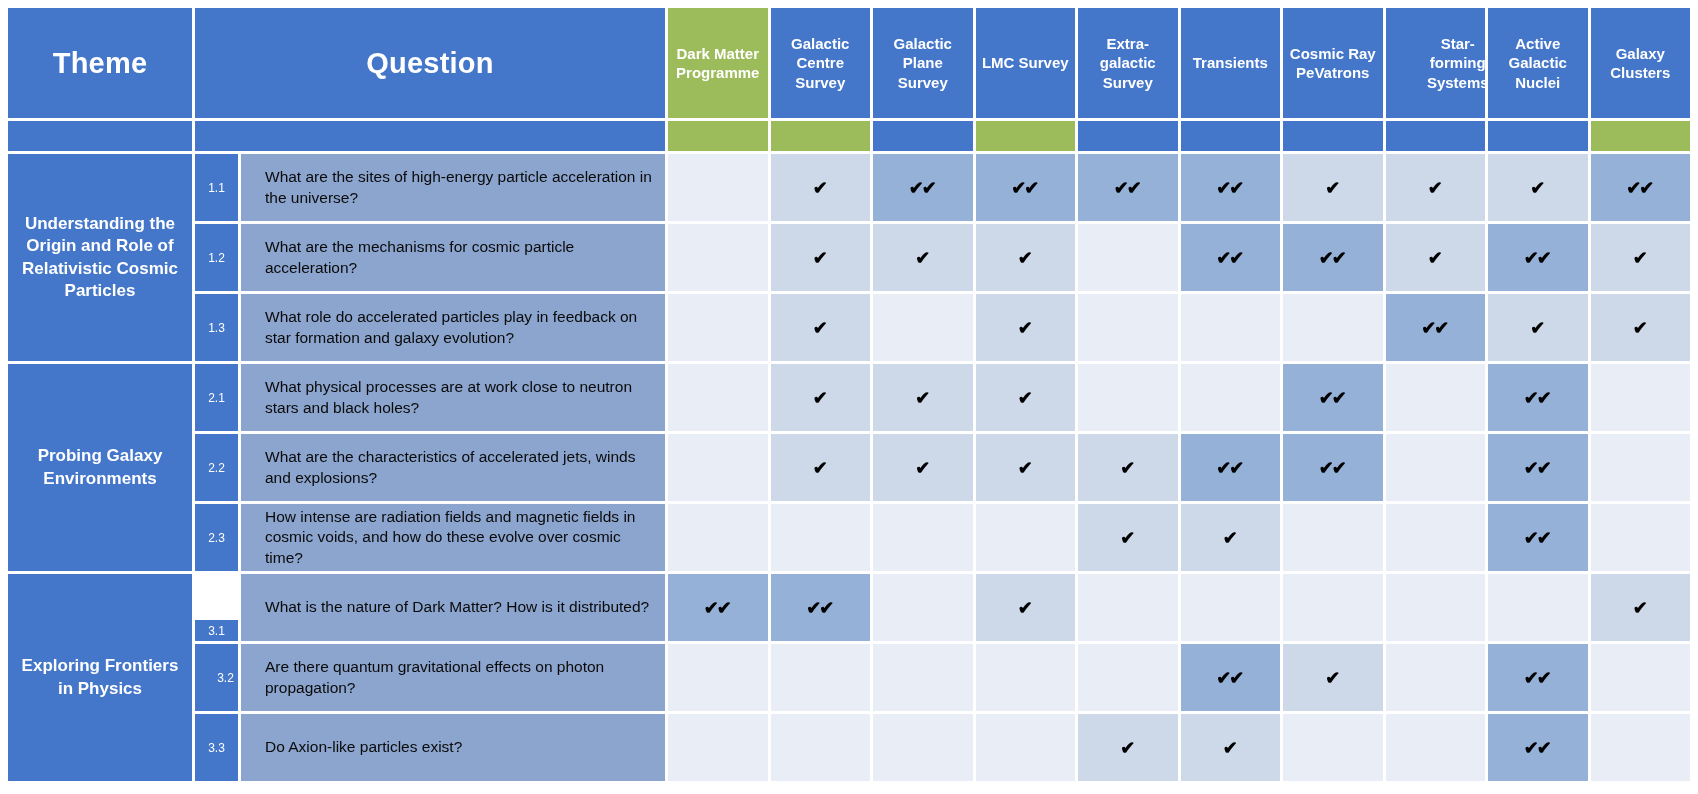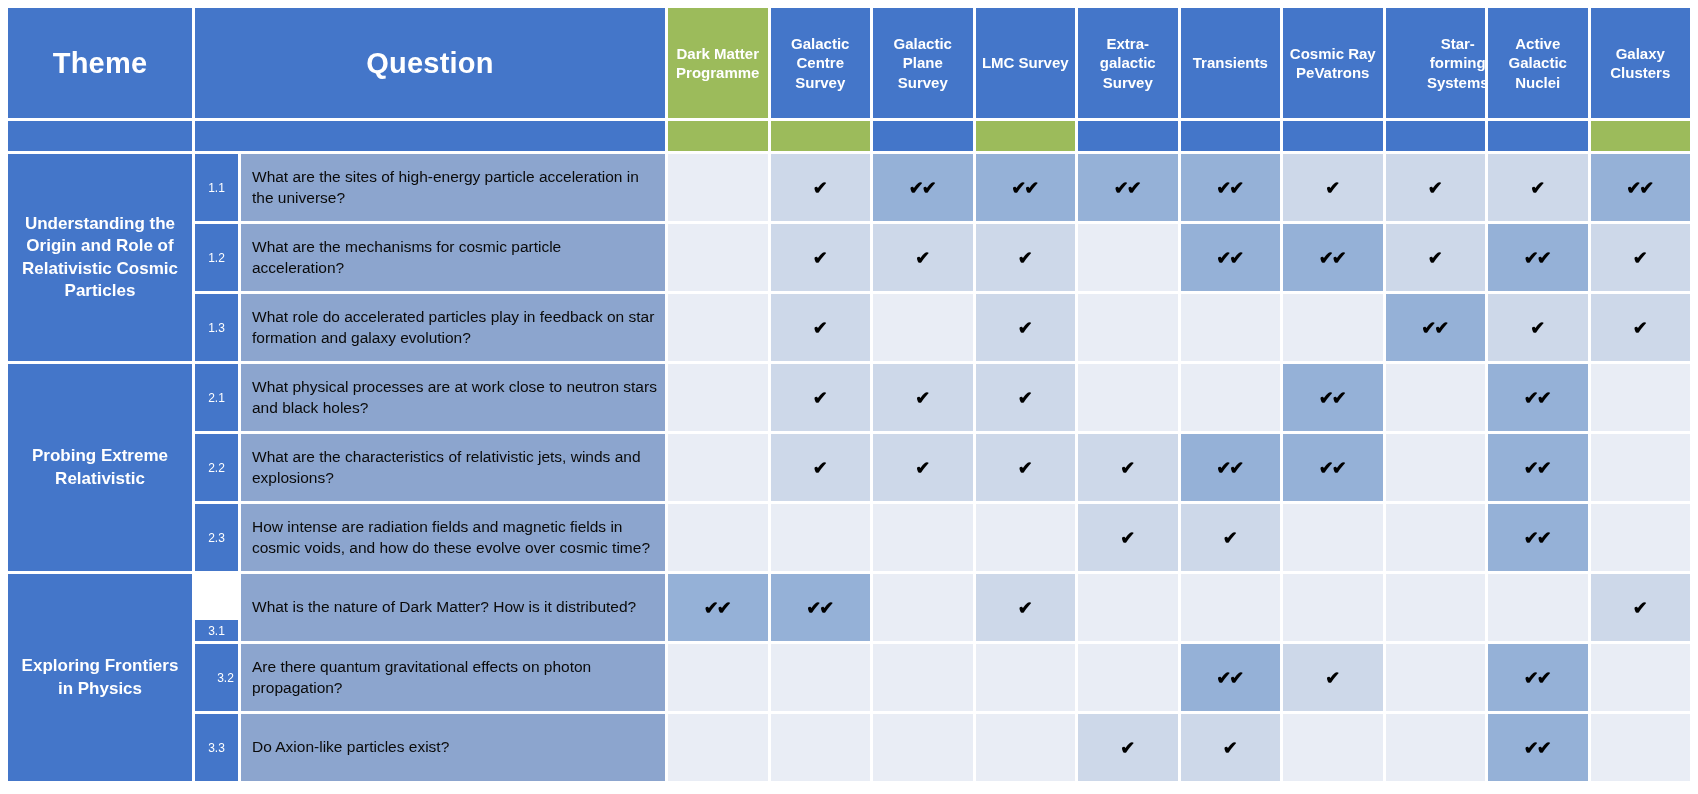--- a/index.html
+++ b/index.html
@@ -27,21 +27,21 @@
   .theme {
     background: var(--header-blue); color: #fff;
     font-weight: bold; font-size: 17px; text-align: center;
     line-height: 1.32; padding: 0 10px;
   }
   .qnum  { background: var(--header-blue); color: #fff; font-size: 12px; }
   .qtext {
     background: var(--question-bg); color: #0a0a0a;
     font-size: 15.5px; line-height: 1.3;
     justify-content: flex-start; text-align: left;
-    padding: 4px 8px 4px 11px;
+    padding: 4px 8px 4px 24px;
   }
   .m0 { background: var(--blank-bg); }
   .m1 { background: var(--single-bg); }
   .m2 { background: var(--double-bg); }
   .mark { color: #000; font-weight: bold; font-size: 18px; letter-spacing: -2px; padding-right: 2px; }
 </style>
 </head>
 <body>
 
 <div id="matrix">
@@ -99,35 +99,35 @@
     <div class="cell m0" style="grid-area: 5 / 4;"></div>
     <div class="cell m1 mark" style="grid-area: 5 / 5;">✔</div>
     <div class="cell m0" style="grid-area: 5 / 6;"></div>
     <div class="cell m1 mark" style="grid-area: 5 / 7;">✔</div>
     <div class="cell m0" style="grid-area: 5 / 8;"></div>
     <div class="cell m0" style="grid-area: 5 / 9;"></div>
     <div class="cell m0" style="grid-area: 5 / 10;"></div>
     <div class="cell m2 mark" style="grid-area: 5 / 11;">✔✔</div>
     <div class="cell m1 mark" style="grid-area: 5 / 12;">✔</div>
     <div class="cell m1 mark" style="grid-area: 5 / 13;">✔</div>
-    <div class="cell theme" style="grid-area: 6 / 1 / span 3;">Probing Extreme Relativistic</div>
+    <div class="cell theme" style="grid-area: 6 / 1 / span 3;">Probing Galaxy Environments</div>
     <div class="cell qnum" style="grid-area: 6 / 2;">2.1</div>
     <div class="cell qtext" style="grid-area: 6 / 3;">What physical processes are at work close to neutron stars and black holes?</div>
     <div class="cell m0" style="grid-area: 6 / 4;"></div>
     <div class="cell m1 mark" style="grid-area: 6 / 5;">✔</div>
     <div class="cell m1 mark" style="grid-area: 6 / 6;">✔</div>
     <div class="cell m1 mark" style="grid-area: 6 / 7;">✔</div>
     <div class="cell m0" style="grid-area: 6 / 8;"></div>
     <div class="cell m0" style="grid-area: 6 / 9;"></div>
     <div class="cell m2 mark" style="grid-area: 6 / 10;">✔✔</div>
     <div class="cell m0" style="grid-area: 6 / 11;"></div>
     <div class="cell m2 mark" style="grid-area: 6 / 12;">✔✔</div>
     <div class="cell m0" style="grid-area: 6 / 13;"></div>
     <div class="cell qnum" style="grid-area: 7 / 2;">2.2</div>
-    <div class="cell qtext" style="grid-area: 7 / 3;">What are the characteristics of relativistic jets, winds and explosions?</div>
+    <div class="cell qtext" style="grid-area: 7 / 3;">What are the characteristics of accelerated jets, winds and explosions?</div>
     <div class="cell m0" style="grid-area: 7 / 4;"></div>
     <div class="cell m1 mark" style="grid-area: 7 / 5;">✔</div>
     <div class="cell m1 mark" style="grid-area: 7 / 6;">✔</div>
     <div class="cell m1 mark" style="grid-area: 7 / 7;">✔</div>
     <div class="cell m1 mark" style="grid-area: 7 / 8;">✔</div>
     <div class="cell m2 mark" style="grid-area: 7 / 9;">✔✔</div>
     <div class="cell m2 mark" style="grid-area: 7 / 10;">✔✔</div>
     <div class="cell m0" style="grid-area: 7 / 11;"></div>
     <div class="cell m2 mark" style="grid-area: 7 / 12;">✔✔</div>
     <div class="cell m0" style="grid-area: 7 / 13;"></div>

